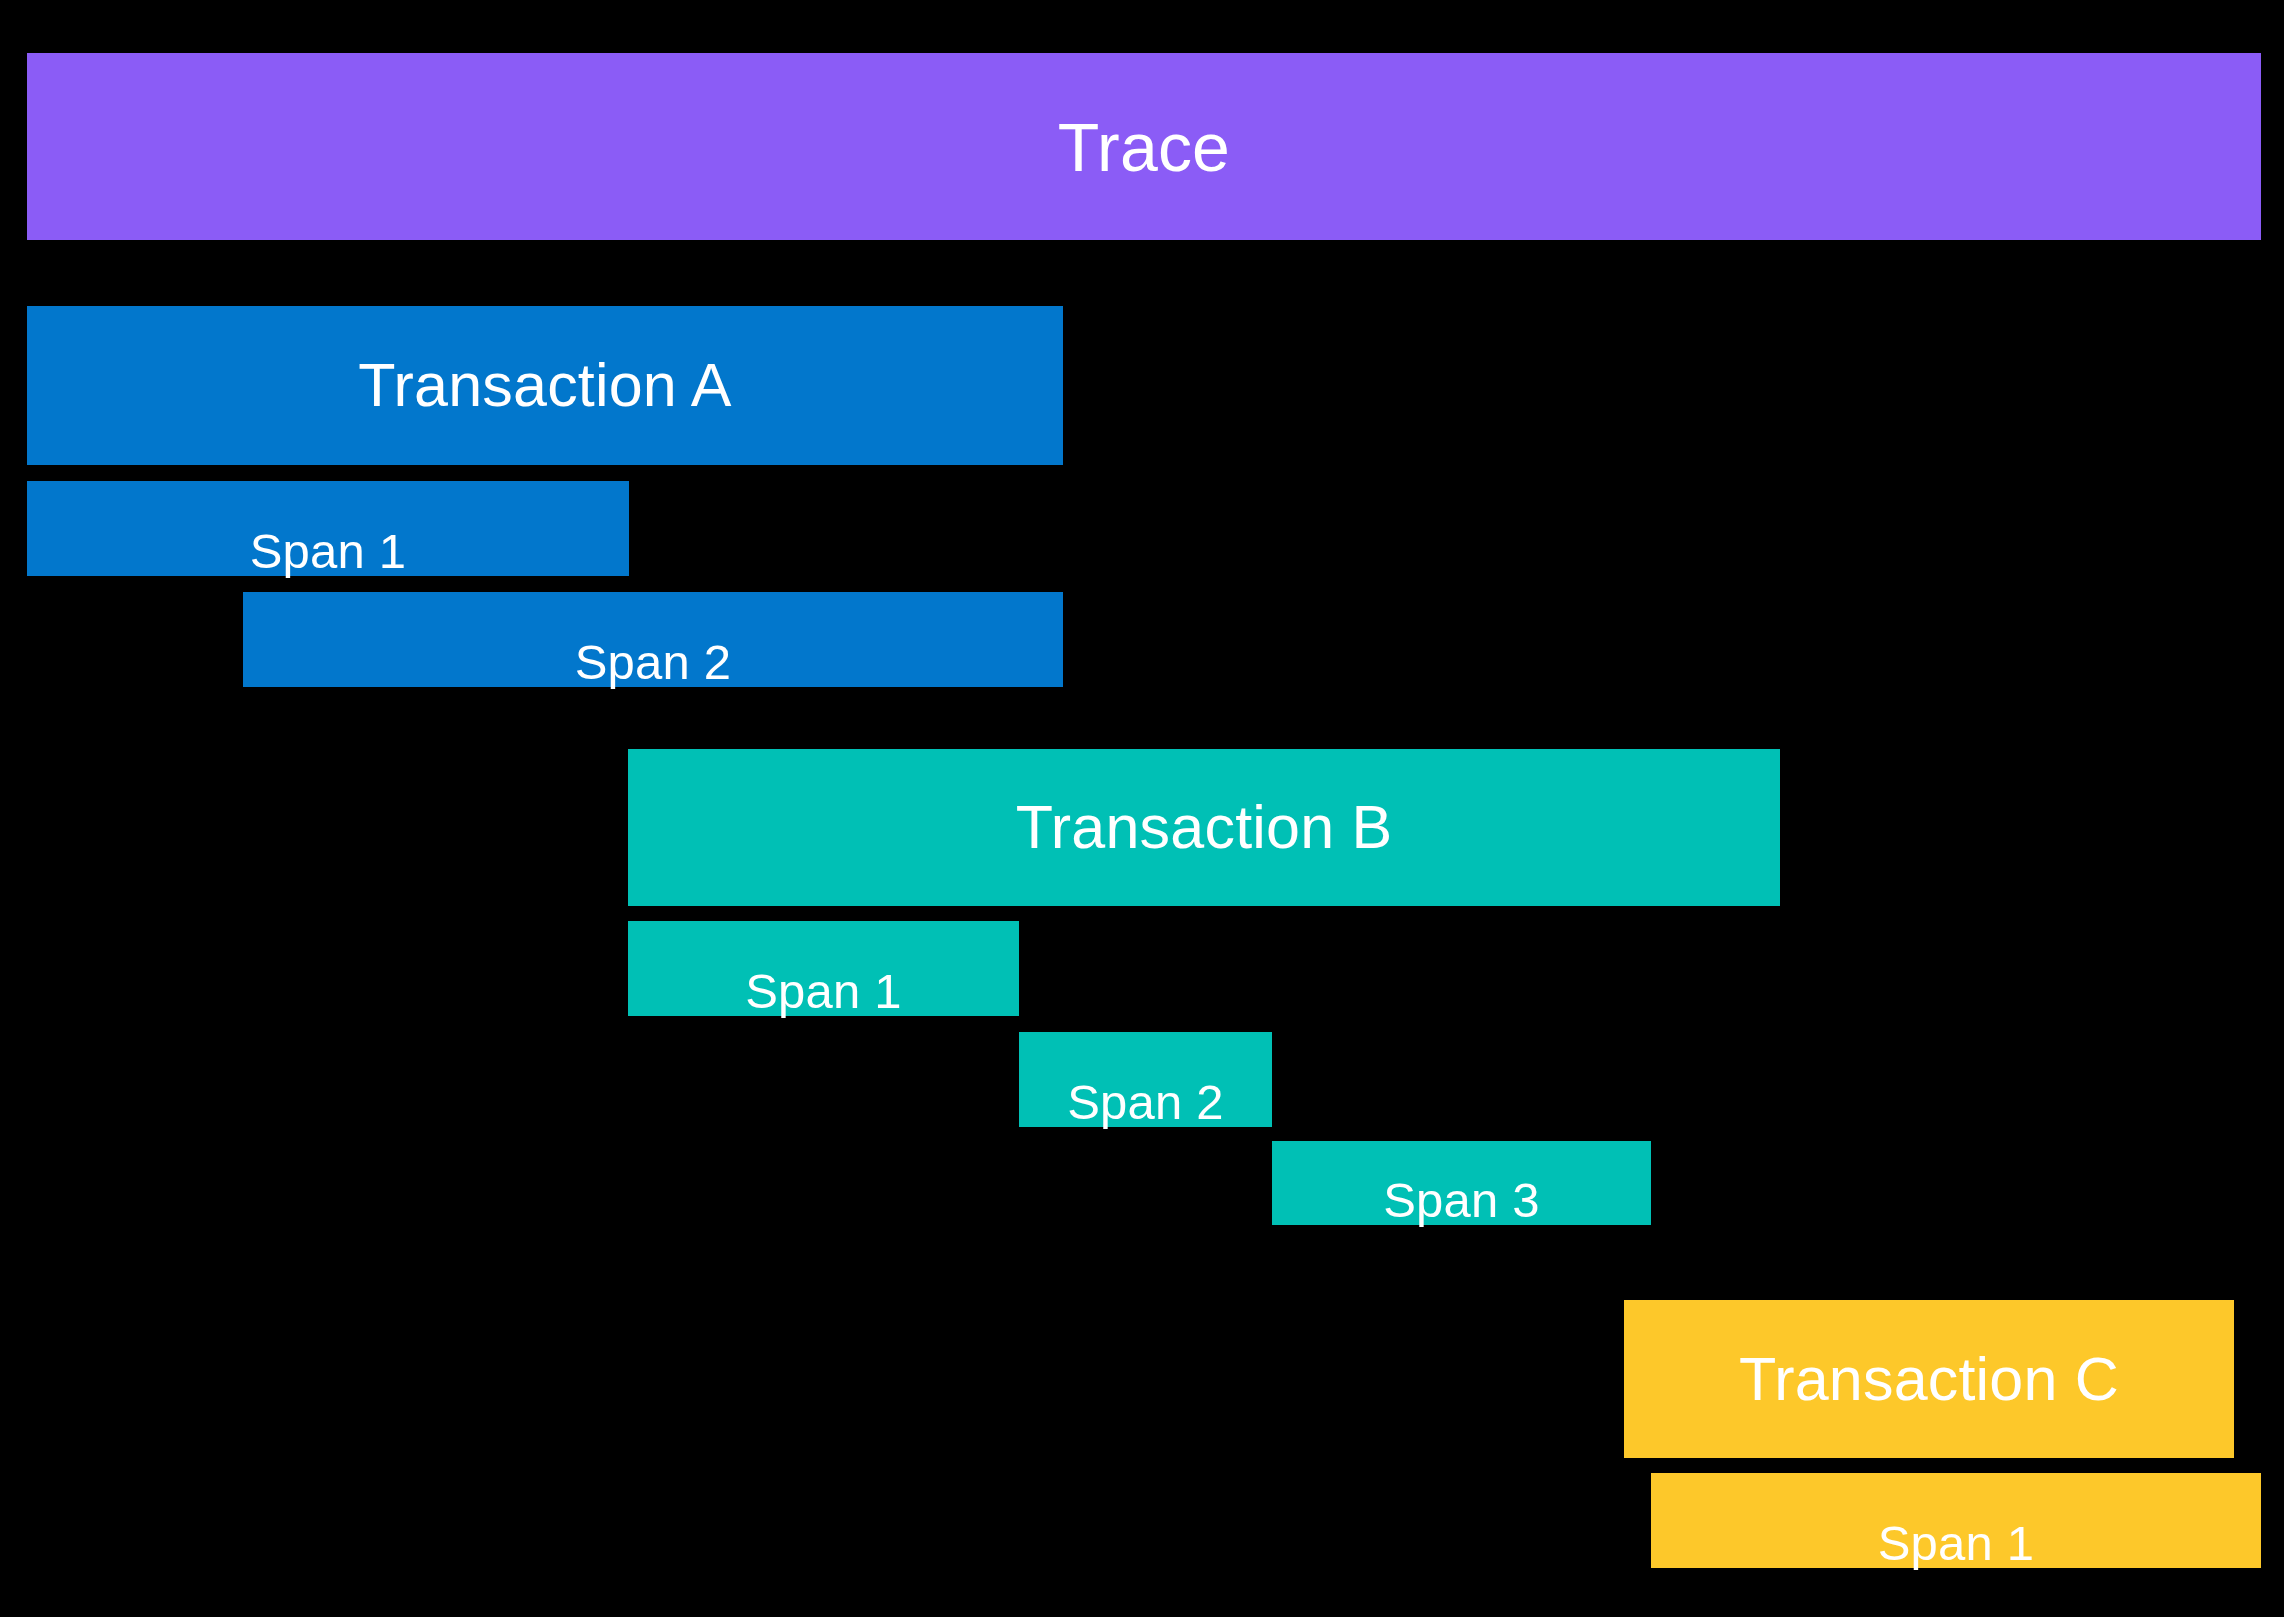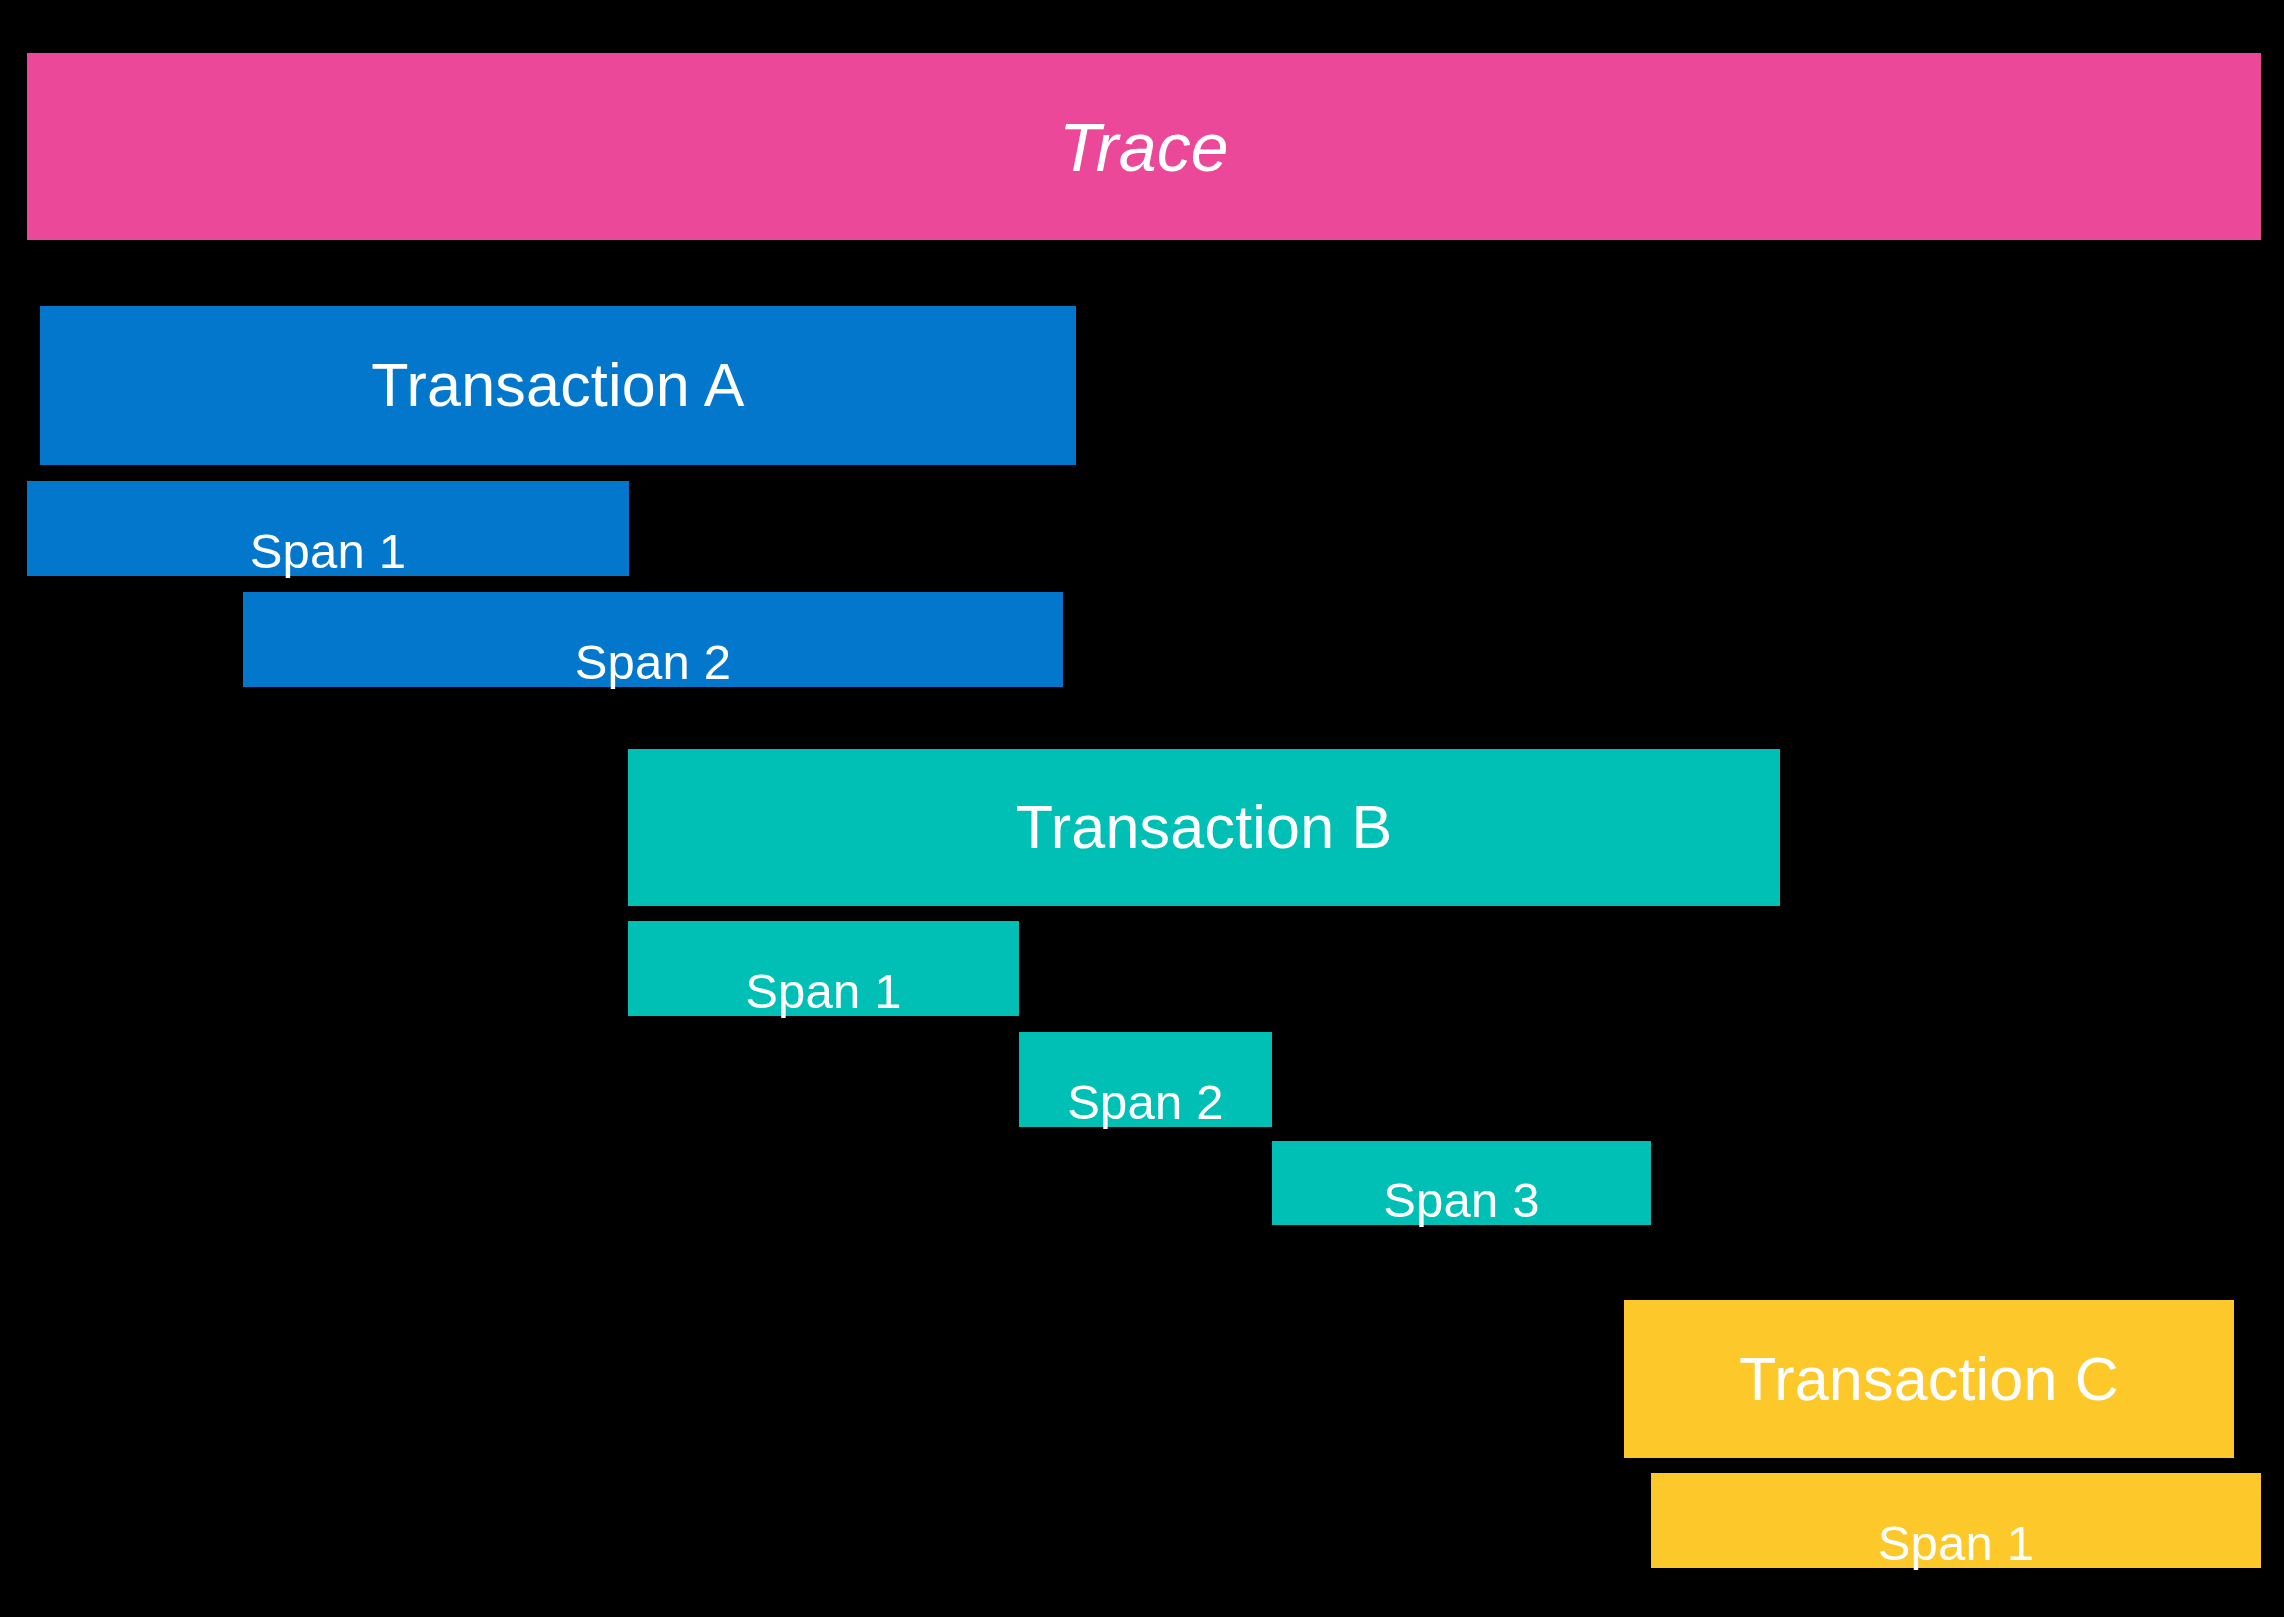--- a/index.html
+++ b/index.html
@@ -35,24 +35,24 @@
   }
   
   .t-trace   { font-size: 68px; }
   .t-txn     { font-size: 61px; }
   .t-span    { font-size: 49px; align-items: flex-end; }
 </style>
 </head>
 <body>
 
 <div id="canvas" style="background: rgb(0, 0, 0);">
-    <div class="bar t-trace" style="left: 27px; top: 53px; width: 2234px; height: 187px; background: #ec4899; font-style: italic;">
+    <div class="bar t-trace" style="left: 27px; top: 53px; width: 2234px; height: 187px; background: #8b5cf6;">
       <span class="bar-label" style="color: rgb(255, 255, 255);">Trace</span>
     </div>
-    <div class="bar t-txn" style="left: 27px; top: 306px; width: 1036px; height: 159px; background: rgb(2, 119, 204); margin-left: 13px;">
+    <div class="bar t-txn" style="left: 27px; top: 306px; width: 1036px; height: 159px; background: rgb(2, 119, 204);">
       <span class="bar-label" style="color: rgb(255, 255, 255);">Transaction A</span>
     </div>
     <div class="bar t-span" style="left: 27px; top: 481px; width: 602px; height: 95px; background: rgb(2, 119, 204);">
       <span class="bar-label" style="color: rgb(255, 255, 255);">Span 1</span>
     </div>
     <div class="bar t-span" style="left: 243px; top: 592px; width: 820px; height: 95px; background: rgb(2, 119, 204);">
       <span class="bar-label" style="color: rgb(255, 255, 255);">Span 2</span>
     </div>
     <div class="bar t-txn" style="left: 628px; top: 749px; width: 1152px; height: 157px; background: rgb(0, 192, 181);">
       <span class="bar-label" style="color: rgb(255, 255, 255);">Transaction B</span>

